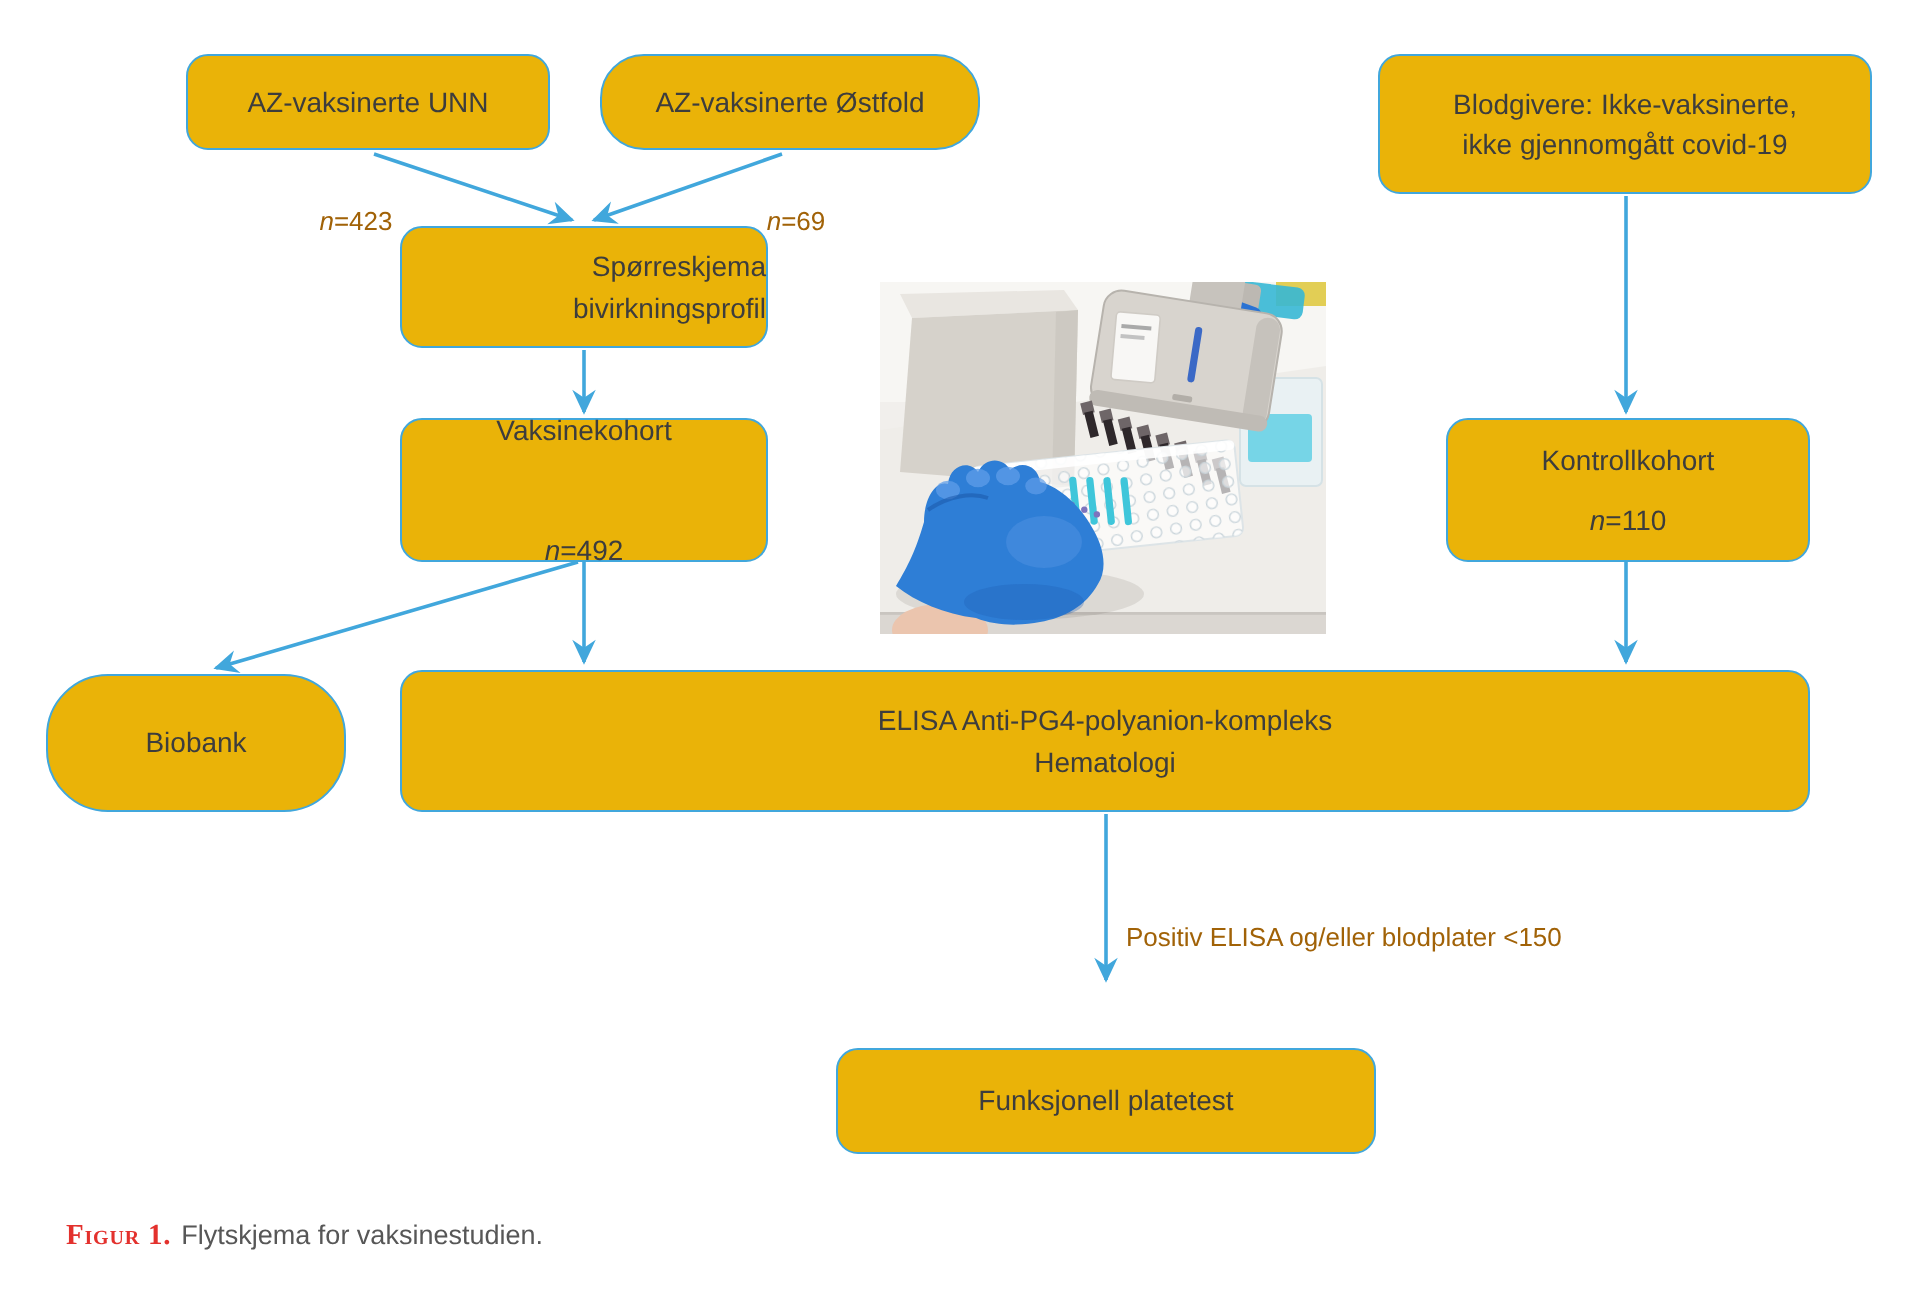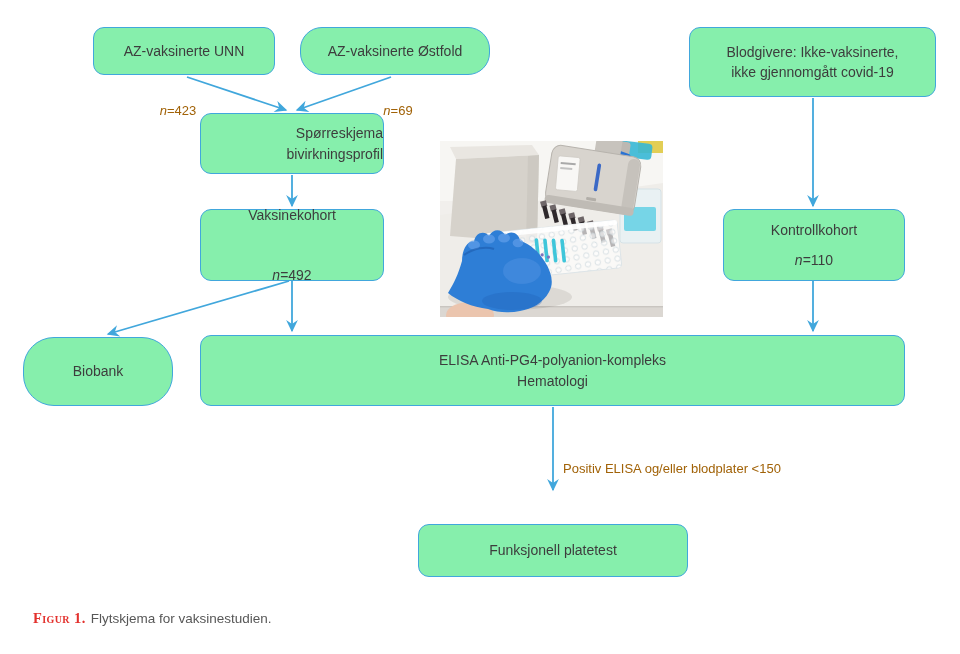--- a/index.html
+++ b/index.html
@@ -3,21 +3,21 @@
 <meta charset="utf-8">
 <style>
   html,body{margin:0;padding:0;background:#ffffff;}
   .stage{
     position:relative;width:960px;height:654px;background:#ffffff;
     font-family:"Liberation Sans",sans-serif;color:#3f3f3f;overflow:hidden;
   }
   .arrows{position:absolute;left:0;top:0;width:960px;height:654px;z-index:1;}
   .node{
     position:absolute;z-index:2;box-sizing:border-box;
-    border:1.7px solid #41a7dc;border-radius:11px;background:#86efac;
+    border:1.7px solid #41a7dc;border-radius:11px;background:#eab308;
     display:flex;flex-direction:column;align-items:center;justify-content:center;
     text-align:center;font-size:14px;line-height:1.45;color:#3d3d3d;
   }
   .node .nline{display:block;}
   .node .spaced{margin-top:9px;}
   .n-em{font-style:italic;}
   .edge-label{position:absolute;z-index:2;font-size:13px;color:#a16207;text-align:center;margin-top:16px;}
   .photo-wrap{position:absolute;left:440px;top:141px;width:223px;height:176px;z-index:1;}
   .caption{position:absolute;left:33px;top:610px;z-index:2;font-size:13.5px;color:#575757;}
   .caption-label{

